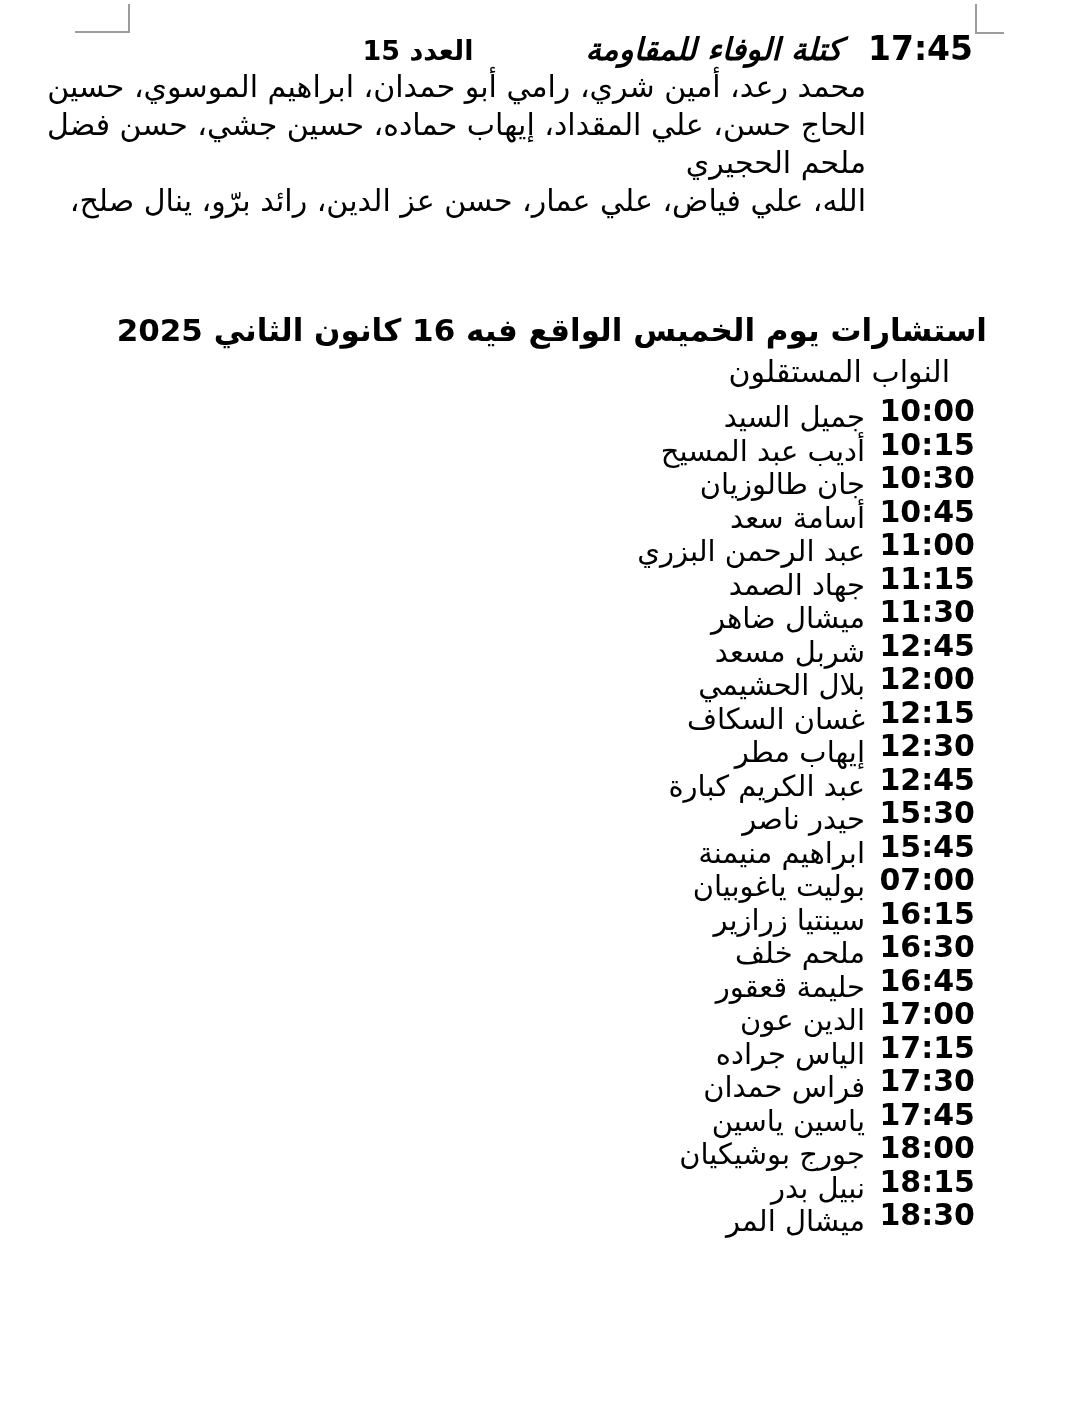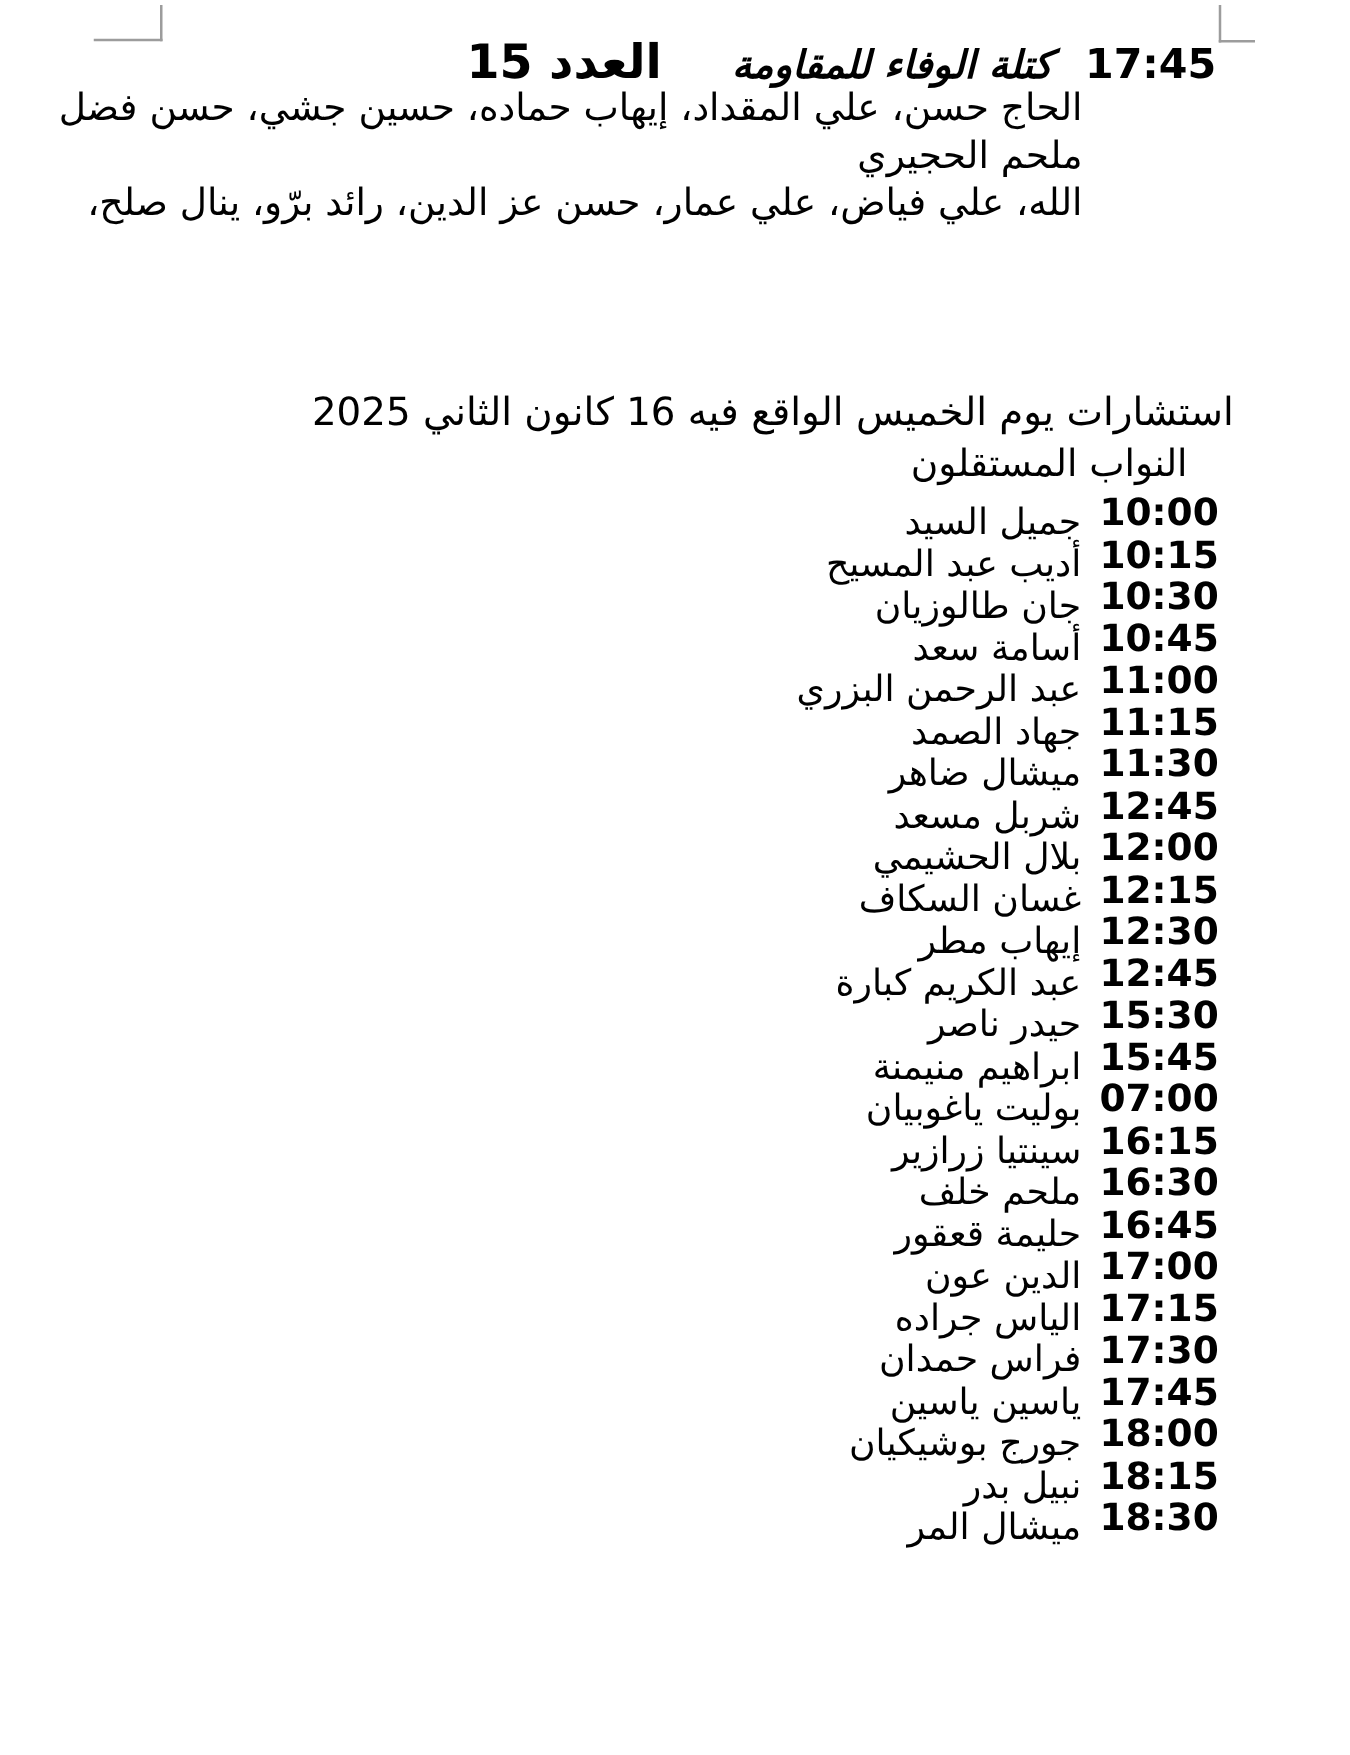--- a/index.html
+++ b/index.html
@@ -45,23 +45,23 @@
     font-weight: bold;
     direction: ltr;
   }
   .header-title {
     font-size: 31px;
     font-weight: bold;
     margin-right: 26px;
     font-style: italic;
   }
   .header-issue {
-    font-size: 38px;
-    font-weight: bold;
-    margin-right: 56px;
+    font-size: 27px;
+    font-weight: bold;
+    margin-right: 112px;
   }
 
   
   .names-paragraph {
     position: absolute;
     top: 68px;
     right: 214px;
     direction: rtl;
     text-align: right;
     font-size: 30px;
@@ -69,21 +69,21 @@
     white-space: nowrap;
   }
 
   
   .schedule-heading {
     position: absolute;
     top: 310px;
     right: 93px;
     direction: rtl;
     font-size: 31px;
-    font-weight: normal;
+    font-weight: bold;
     white-space: nowrap;
     line-height: 40px;
   }
   .schedule-subheading {
     position: absolute;
     top: 352px;
     right: 130px;
     direction: rtl;
     font-size: 30px;
     font-weight: normal;
@@ -129,20 +129,21 @@
   <div class="corner-mark-left"></div>
   <div class="corner-mark-right"></div>
 
   <div class="header-line">
     <span class="header-time">17:45</span>
     <span class="header-title">كتلة الوفاء للمقاومة</span>
     <span class="header-issue">العدد 15</span>
   </div>
 
   <div class="names-paragraph">
+      <div>محمد رعد، أمين شري، رامي أبو حمدان، ابراهيم الموسوي، حسين</div>
       <div>الحاج حسن، علي المقداد، إيهاب حماده، حسين جشي، حسن فضل</div>
       <div>ملحم الحجيري</div>
       <div>الله، علي فياض، علي عمار، حسن عز الدين، رائد برّو، ينال صلح،</div>
     </div>
 
   <div class="schedule-heading">استشارات يوم الخميس الواقع فيه 16 كانون الثاني 2025</div>
 
   <div class="schedule-subheading">النواب المستقلون</div>
 
   <div class="schedule-list">

